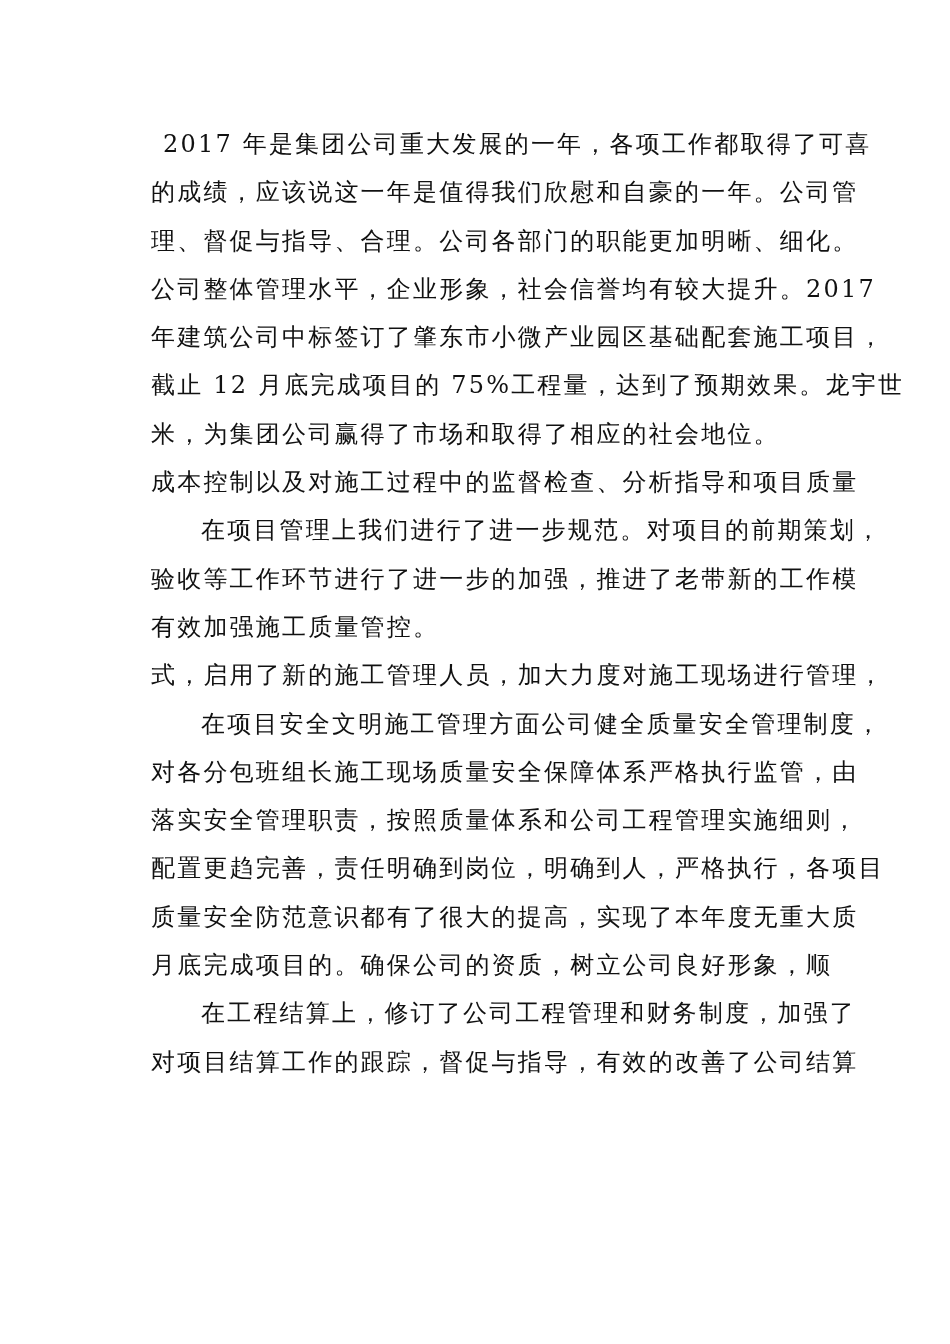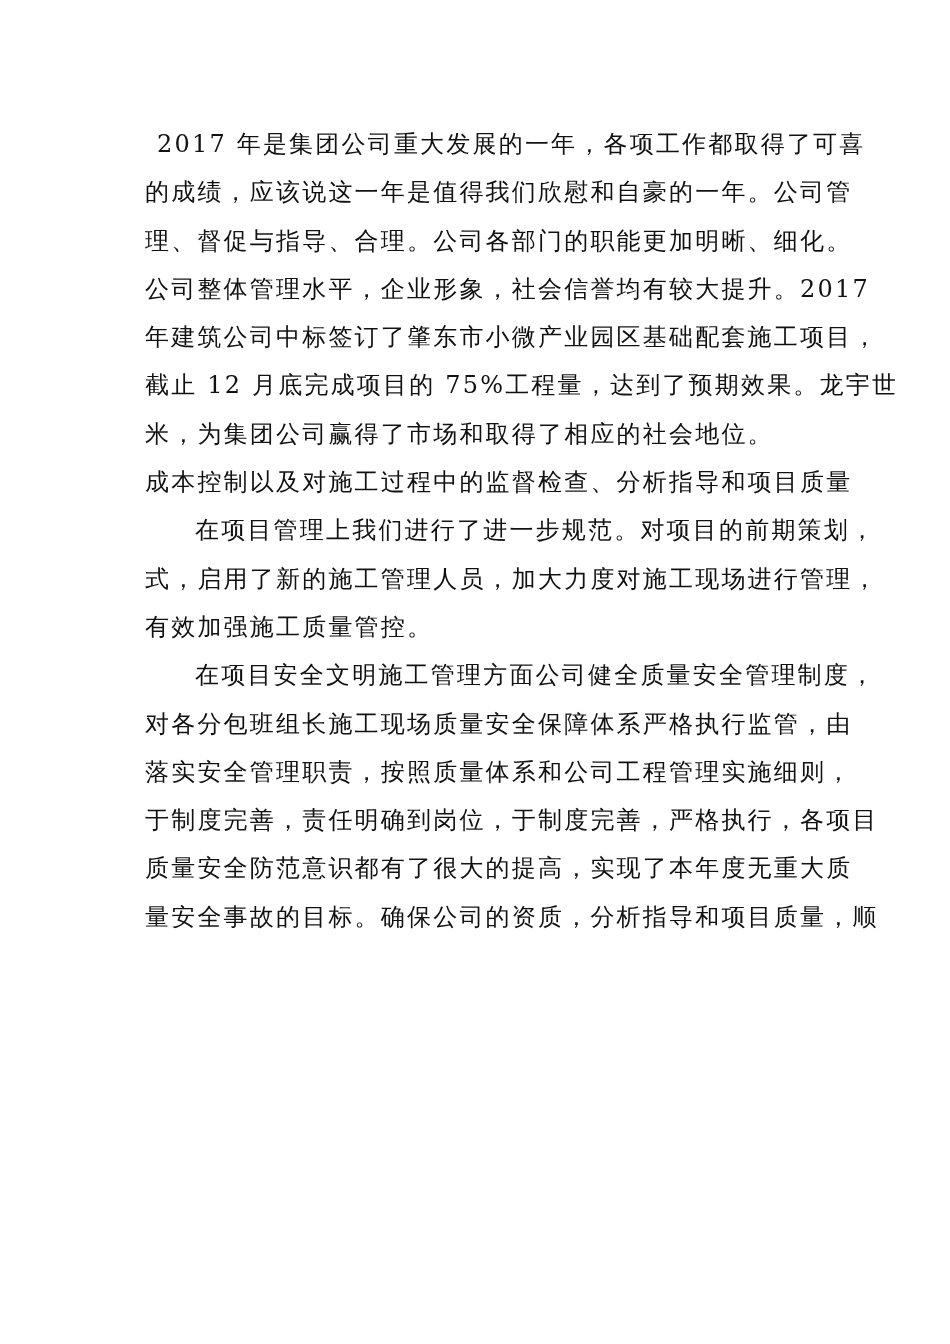--- a/index.html
+++ b/index.html
@@ -21,20 +21,21 @@
       color: #111111;
       font-family: "DejaVu Serif", "Liberation Serif", serif;
       font-size: 24px;
       line-height: 48.3px;
     }
     .line {
       display: block;
       white-space: nowrap;
       height: 48.3px;
       letter-spacing: 2.2px;
+      margin-left: 6px;
     }
     .line.justify {
       text-align: justify;
       text-align-last: justify;
     }
     .line.indent {
       padding-left: 50px;
     }
     .line.first {
       padding-left: 12px;
@@ -51,26 +52,31 @@
     <span class="line justify">理、督促与指导、合理。公司各部门的职能更加明晰、细化。</span>
     <span class="line justify">公司整体管理水平，企业形象，社会信誉均有较大提升。2017</span>
     <span class="line justify">年建筑公司中标签订了肇东市小微产业园区基础配套施工项目，</span>
     <span class="line justify">截止 12 月底完成项目的 75%工程量，达到了预期效果。龙宇世</span>
     <span class="line">米，为集团公司赢得了市场和取得了相应的社会地位。</span>
   </div>
 
   <div>
     <span class="line justify">成本控制以及对施工过程中的监督检查、分析指导和项目质量</span>
     <span class="line justify indent">在项目管理上我们进行了进一步规范。对项目的前期策划，</span>
+    <span class="line justify">验收等工作环节进行了进一步的加强，推进了老带新的工作模</span>
+    <span class="line">有效加强施工质量管控。</span>
     <span class="line justify">式，启用了新的施工管理人员，加大力度对施工现场进行管理，</span>
-    <span class="line">有效加强施工质量管控。</span>
   </div>
 
   <div>
     <span class="line justify indent">在项目安全文明施工管理方面公司健全质量安全管理制度，</span>
     <span class="line justify">对各分包班组长施工现场质量安全保障体系严格执行监管，由</span>
     <span class="line">落实安全管理职责，按照质量体系和公司工程管理实施细则，</span>
-    <span class="line justify">于制度完善，责任明确到岗位，于制度完善，严格执行，各项目</span>
+    <span class="line justify">配置更趋完善，责任明确到岗位，明确到人，严格执行，各项目</span>
     <span class="line justify">质量安全防范意识都有了很大的提高，实现了本年度无重大质</span>
-    <span class="line justify">量安全事故的目标。确保公司的资质，分析指导和项目质量，顺</span>
+    <span class="line justify">月底完成项目的。确保公司的资质，树立公司良好形象，顺</span>
   </div>
 
+  <div>
+    <span class="line justify indent">在工程结算上，修订了公司工程管理和财务制度，加强了</span>
+    <span class="line justify">对项目结算工作的跟踪，督促与指导，有效的改善了公司结算</span>
+  </div>
 </div>
 
 </body></html>

